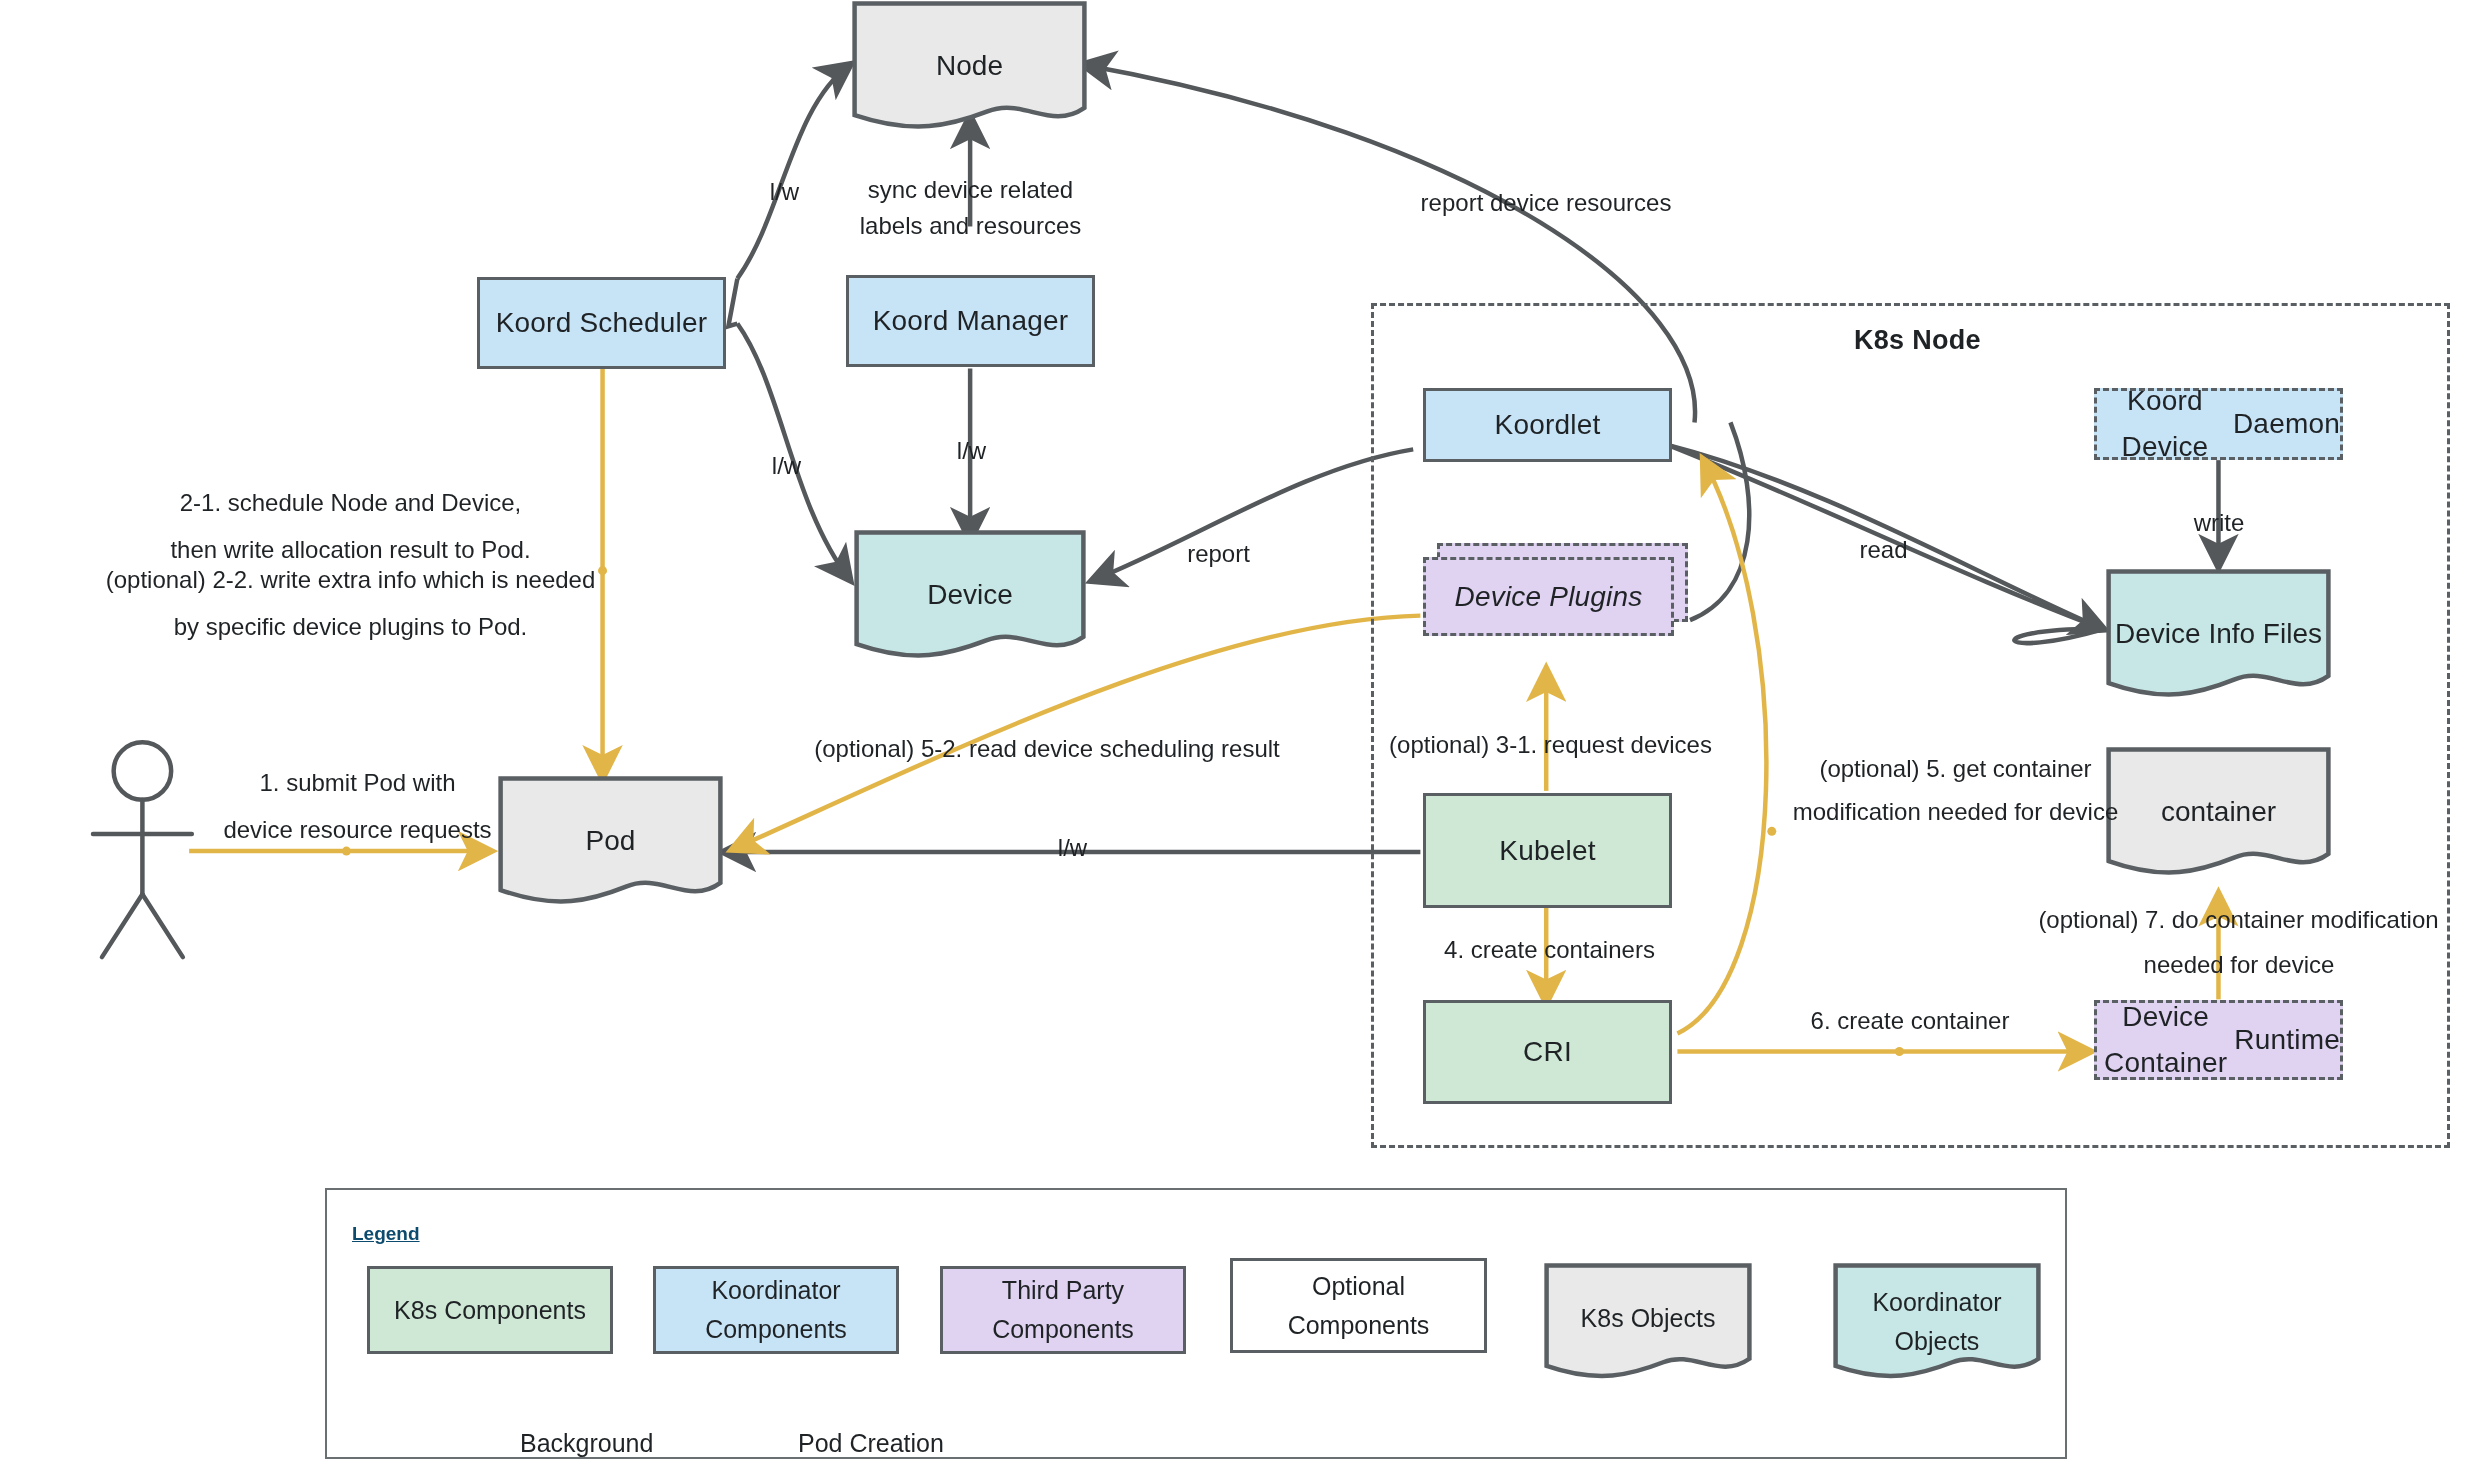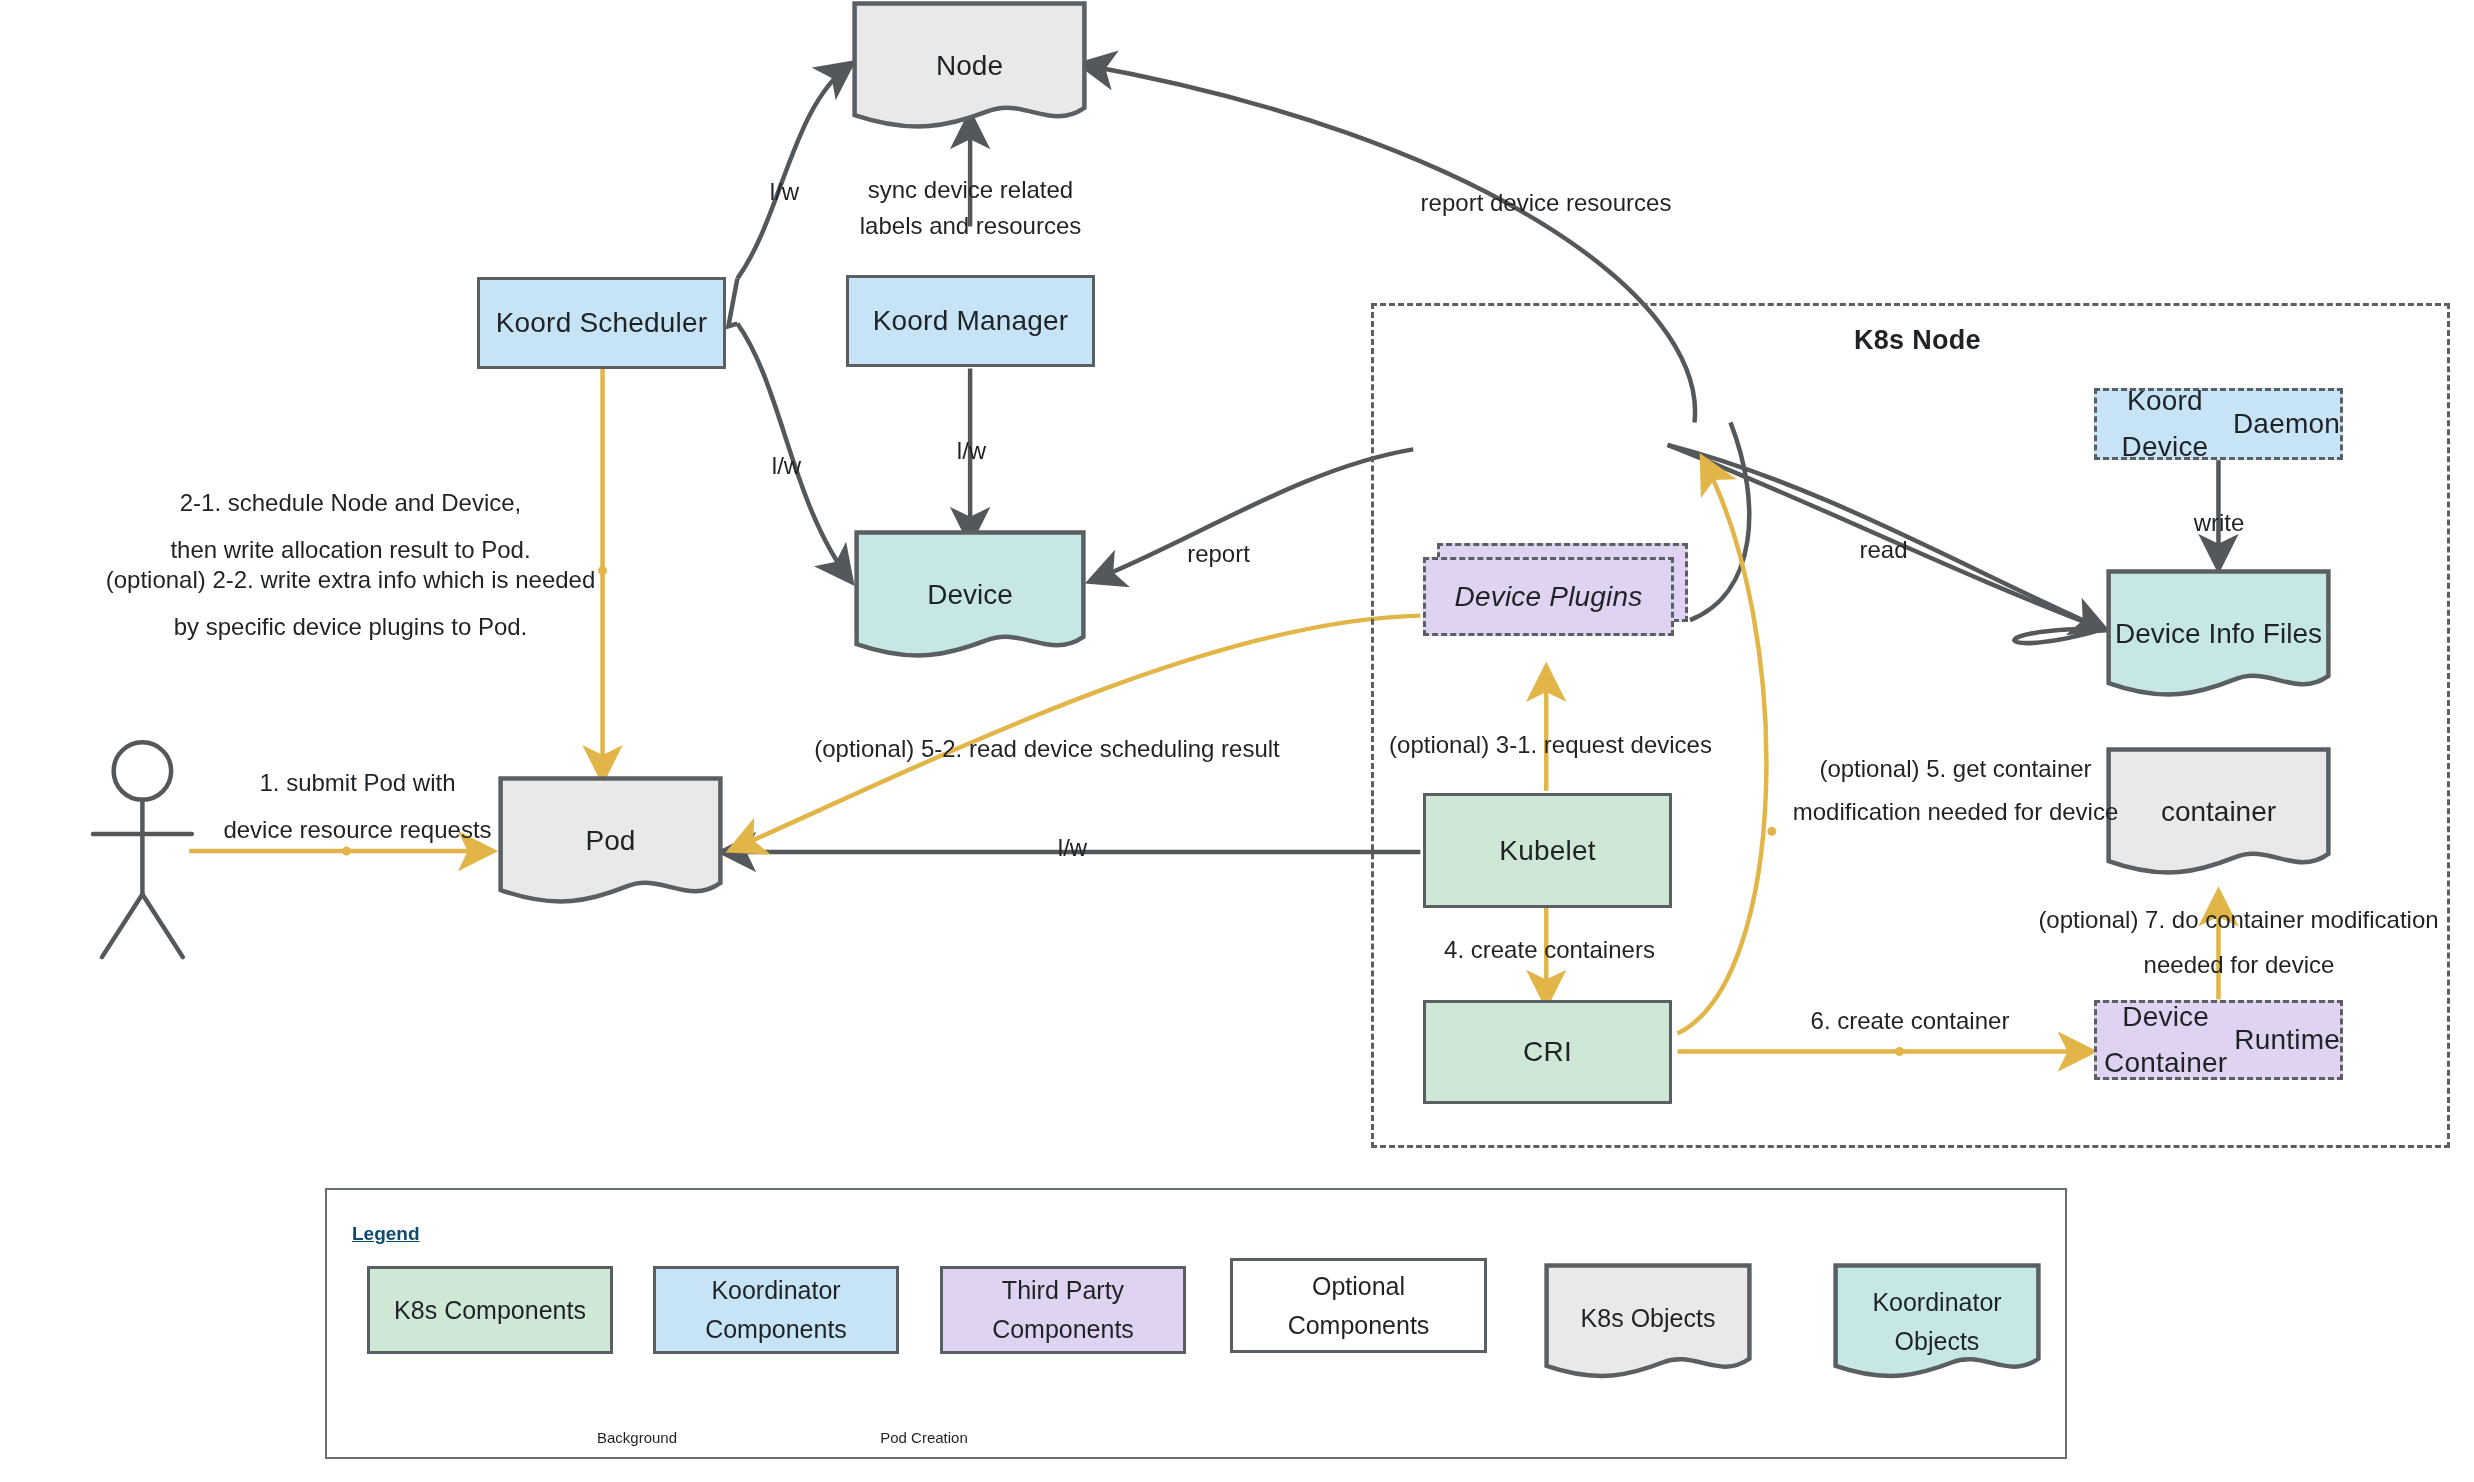--- a/index.html
+++ b/index.html
@@ -26,21 +26,21 @@
   
   #k8s-node{position:absolute;box-sizing:border-box;border:3.6px dashed #5a5f63;background:transparent;}
   #k8s-node-title{position:absolute;font-size:27px;font-weight:bold;color:#1f2326;letter-spacing:0.3px;}
 
   
   #legend{position:absolute;box-sizing:border-box;border:2.7px solid #6a6f72;background:#fff;}
   #legend-title{position:absolute;font-size:19px;font-weight:bold;color:#0c4a6e;text-decoration:underline;}
   .lg-box{position:absolute;box-sizing:border-box;border:3.6px solid #5a5f63;
         display:flex;align-items:center;justify-content:center;text-align:center;
         font-size:25px;line-height:1.55;color:#1f2326;}
-  .lg-caption{position:absolute;font-size:15px;text-align:center;color:#1f2326;}
+  .lg-caption{position:absolute;font-size:25px;text-align:left;color:#1f2326;}
 
   
   .elabel{position:absolute;font-size:24px;line-height:1.75;color:#1f2326;text-align:center;white-space:pre;}
 
   
   #edges{position:absolute;left:0;top:0;width:2475px;height:1482px;pointer-events:none;}
   .e-dark{fill:none;stroke:#54585b;stroke-width:5;}
   .e-gold{fill:none;stroke:#e3b councils;}
   .e-gold{fill:none;stroke:#e2b548;stroke-width:5;}
   .dot-dark{fill:#54585b;}
@@ -152,20 +152,21 @@
     <svg viewBox="0 0 252 148" preserveAspectRatio="none">
       <path d="M4,4 L248,4 L248,120 C 212,146 182,108 144,124 C 104,140 66,150 4,128 Z" fill="#e8e9e8" stroke="#5a5f63" stroke-width="5"></path>
     </svg>
     <div class="lbl" style="top:45px;">container</div>
   </div>
 
   <div class="nbox fill-blue" style="left:477px;top:277px;width:249px;height:92px;">Koord Scheduler</div>
 
   <div class="nbox fill-blue" style="left:846px;top:275px;width:249px;height:92px;">Koord Manager</div>
 
+  <div class="nbox fill-blue" style="left:1423px;top:388px;width:249px;height:74px;">Koordlet</div>
 
   <div style="position:absolute;left:1423px;top:543px;width:265px;height:93px;">
     <div class="nbox fill-purple dashed" style="left:14.4px;top:0;width:251px;height:79px;"></div>
     <div class="nbox fill-purple dashed" style="left:0;top:14.4px;width:251px;height:79px;font-style:italic;">Device Plugins</div>
   </div>
 
   <div class="nbox fill-green" style="left:1423px;top:793px;width:249px;height:115px;">Kubelet</div>
 
   <div class="nbox fill-green" style="left:1423px;top:1000px;width:249px;height:104px;">CRI</div>
 

